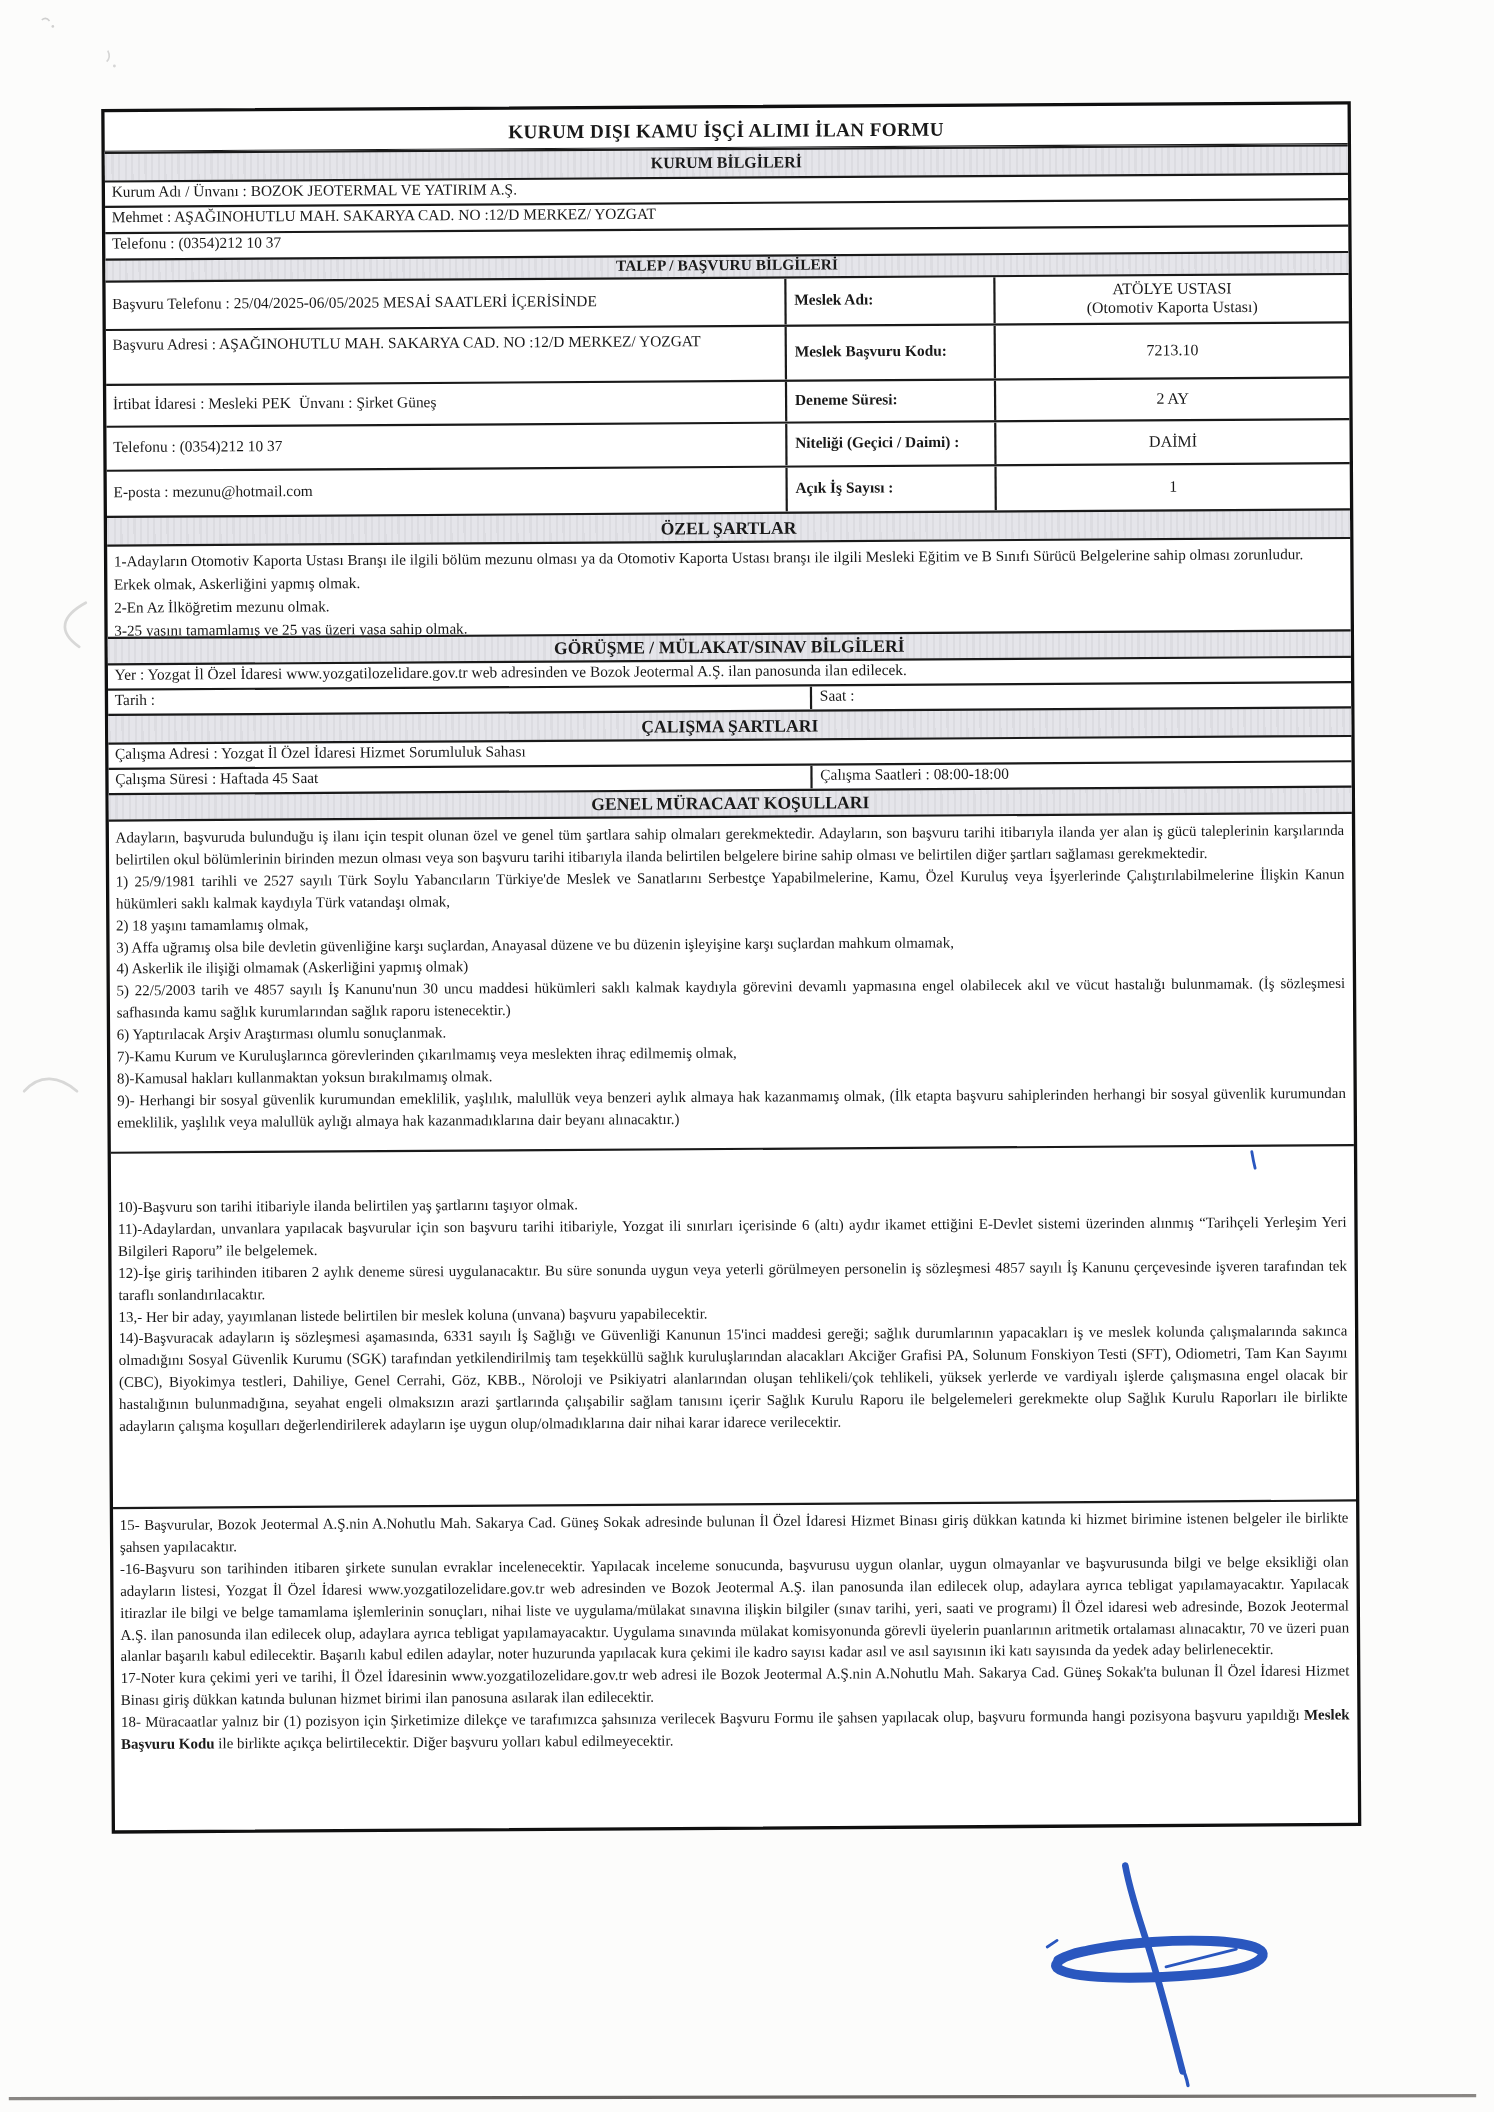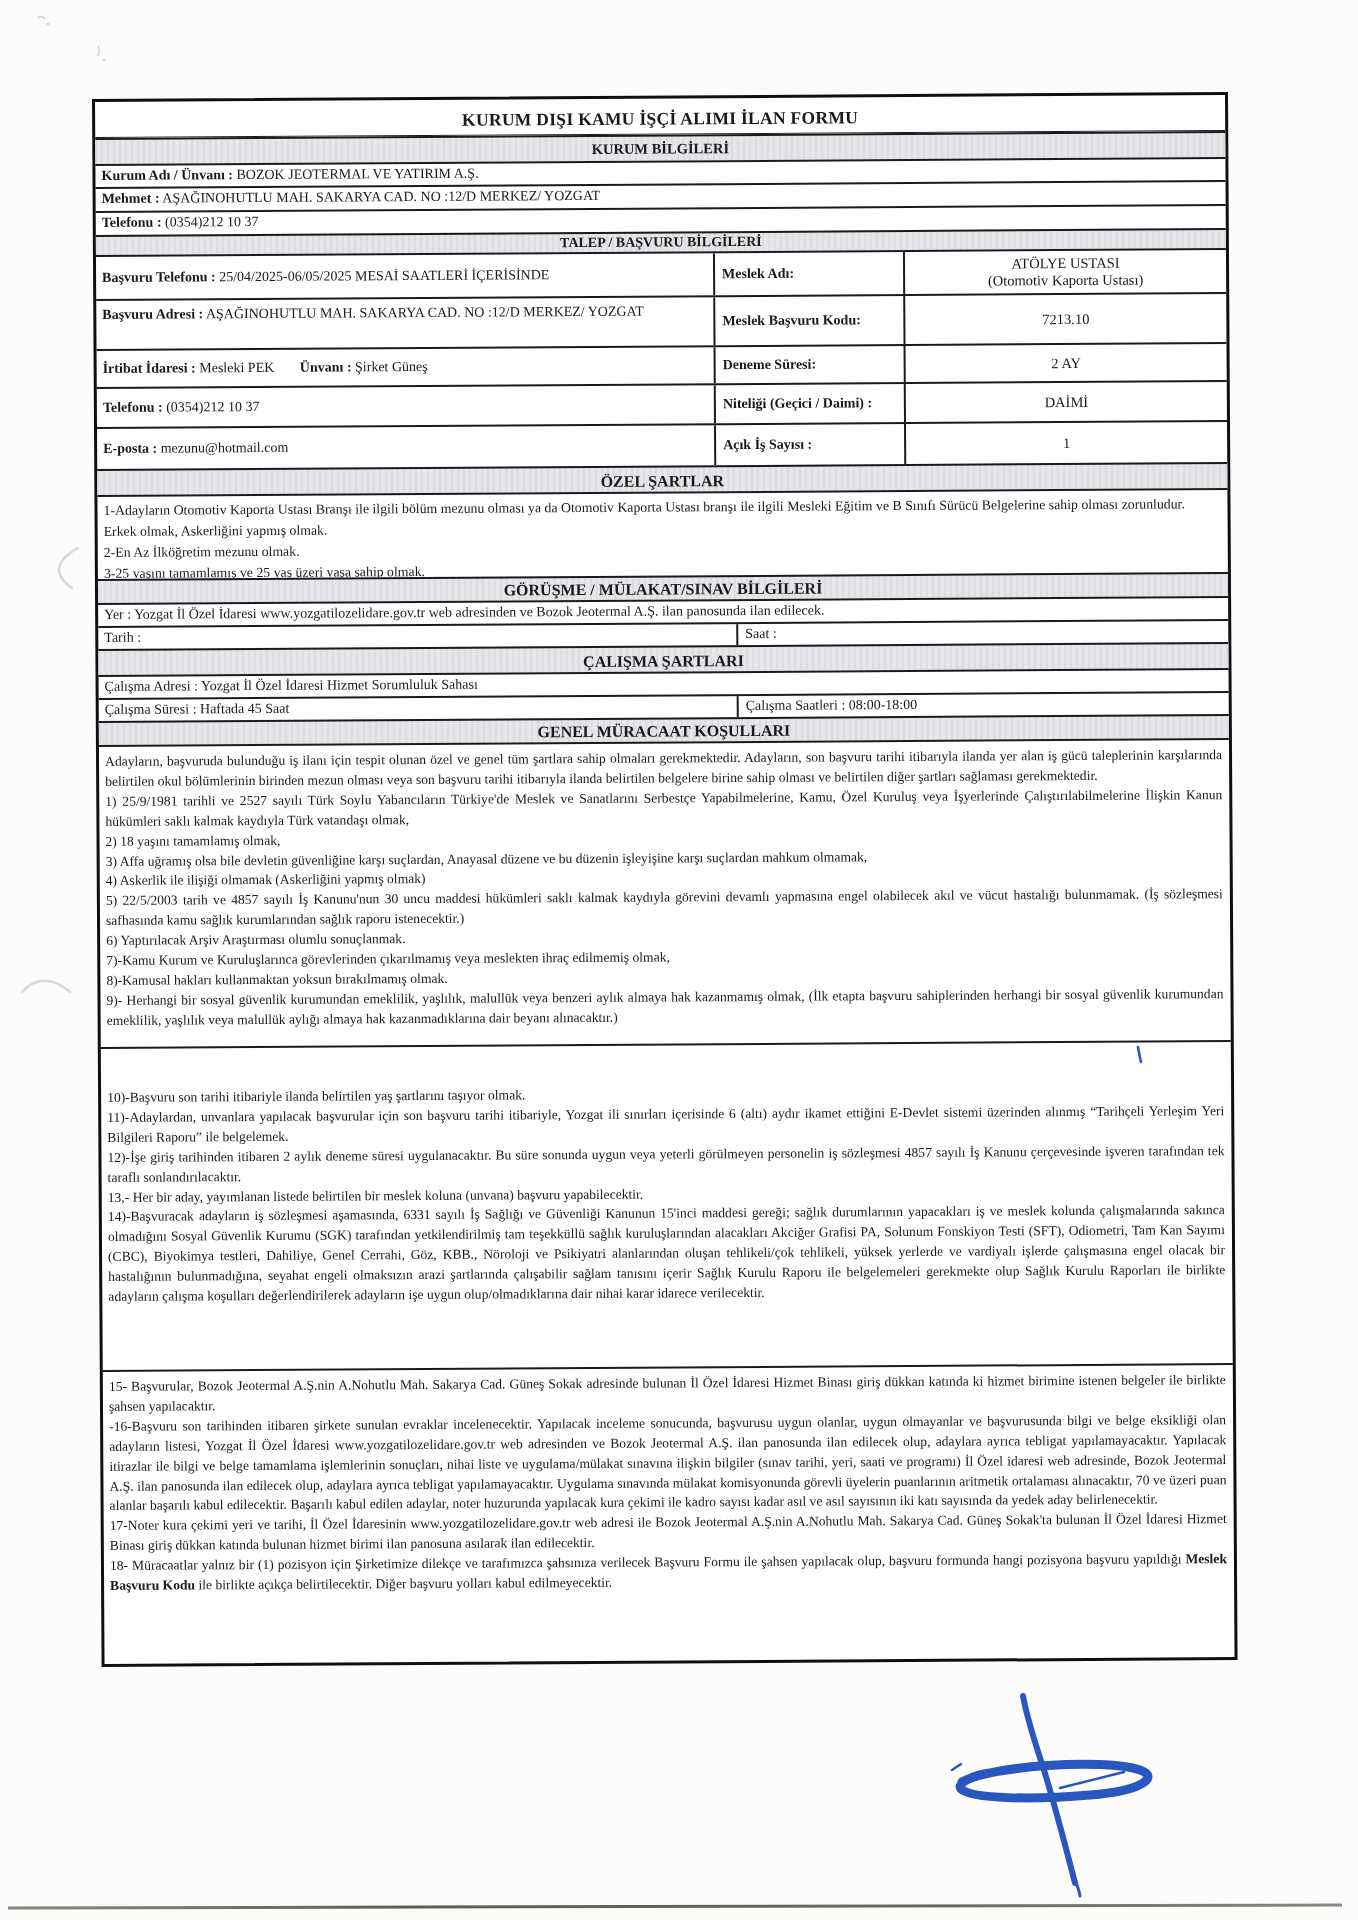--- a/index.html
+++ b/index.html
@@ -20,21 +20,21 @@
   .row.first{border-top:none;}
   .band{
     background:#e4e4e9;
     background-image:repeating-linear-gradient(90deg, rgba(0,0,0,.035) 0 2px, rgba(255,255,255,.05) 2px 6px);
     text-align:center;font-weight:bold;
   }
   .title-row{height:36px;padding-top:10px;text-align:center;font-weight:bold;font-size:17.5px;letter-spacing:.3px;border-bottom:1px solid #1a1a1a;}
   .band-kurum{height:26px;padding-top:4px;font-size:14.5px;}
   .info-row{height:23px;padding:2px 6px 0 6px;font-size:14px;white-space:nowrap;}
   .info-row.h24{height:24px;}
-  .lbl{font-weight:bold;}
+  .lbl{font-weight:normal;}
   .val{font-weight:normal;}
   
   .trow{display:flex;}
   .c1{width:617px;box-sizing:border-box;padding:4px 8px 0 6px;font-size:14px;}
   .c2{width:190px;box-sizing:border-box;border-left:2px solid #1a1a1a;padding:4px 0 0 7px;font-size:14px;font-weight:bold;}
   .c3{flex:1;box-sizing:border-box;border-left:2px solid #1a1a1a;text-align:center;font-size:14.5px;padding-top:4px;}
   .vcenter{display:flex;flex-direction:column;justify-content:center;padding-top:0;}
   .h44{height:44px;} .h50{height:50px;} .h38{height:38px;} .h40{height:40px;} .h42{height:42px;}
   
   .duo{display:flex;}
@@ -109,21 +109,21 @@
       </div>
     <div class="c3 vcenter">
         <div>7213.10</div>
       </div>
   </div>
 
   <div class="row trow h38">
     <div class="c1 vcenter">
       <div><span class="lbl">İrtibat İdaresi :</span>
       <span class="val">Mesleki PEK</span>
-      <span class="lbl" style="margin-left:22px;text-align:right;">Ünvanı :</span>
+      <span class="lbl" style="margin-left:4px;text-align:right;">Ünvanı :</span>
       <span class="val">Şirket Güneş</span></div>
     </div>
     <div class="c2 vcenter">
         <div>Deneme Süresi:</div>
       </div>
     <div class="c3 vcenter">
         <div>2 AY</div>
       </div>
   </div>
 

